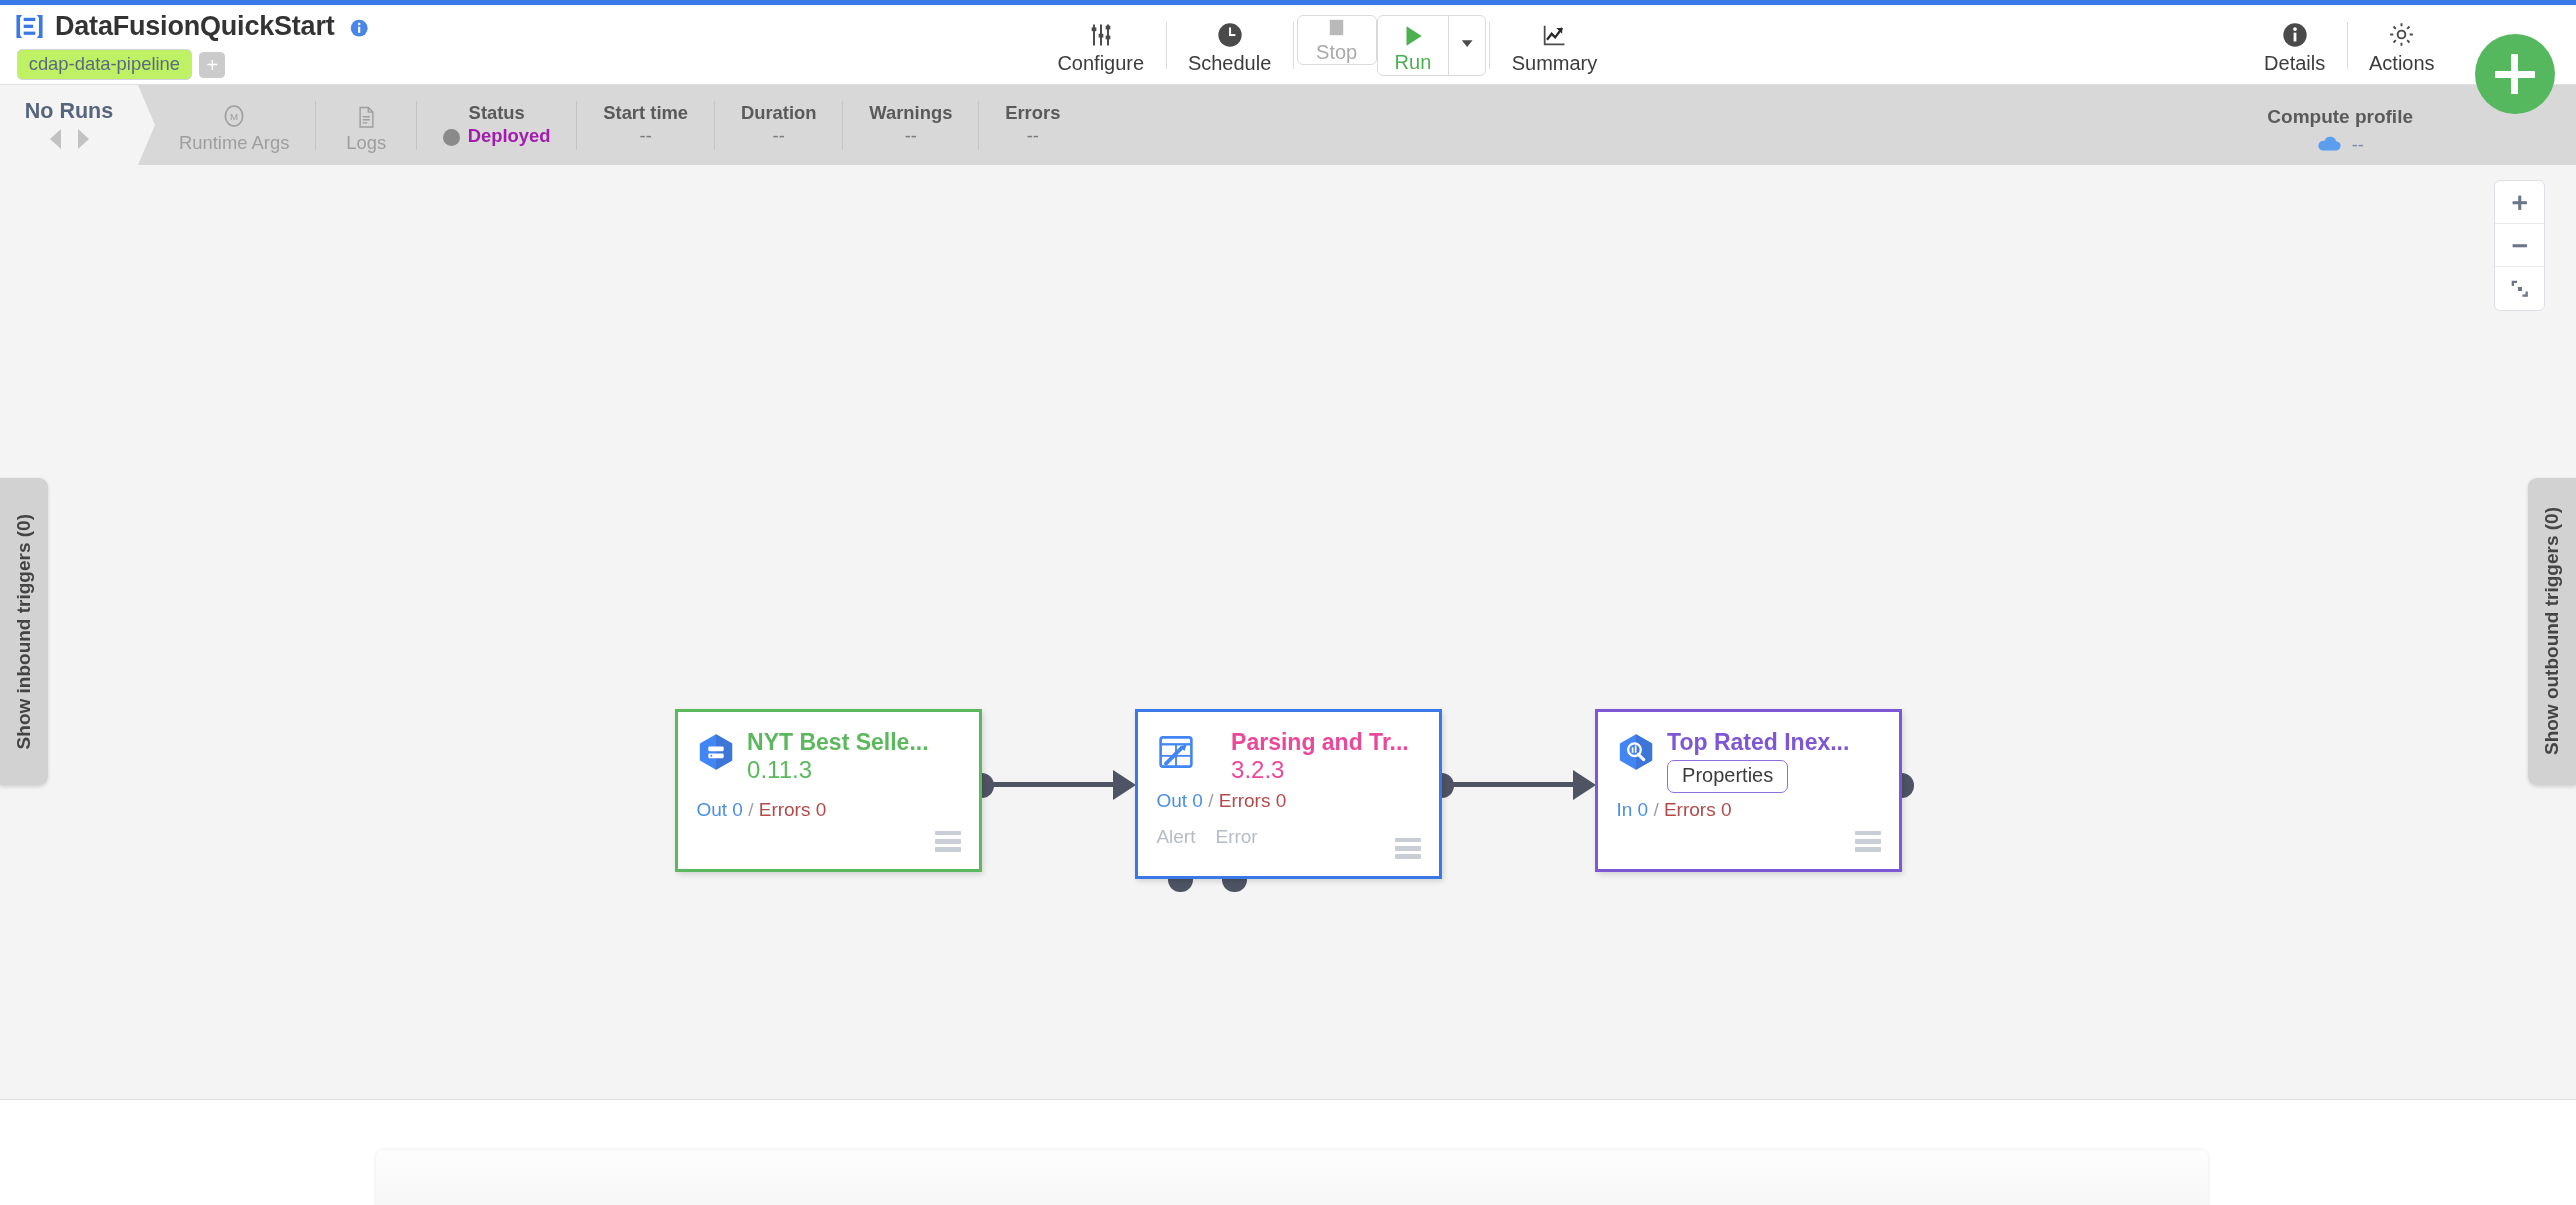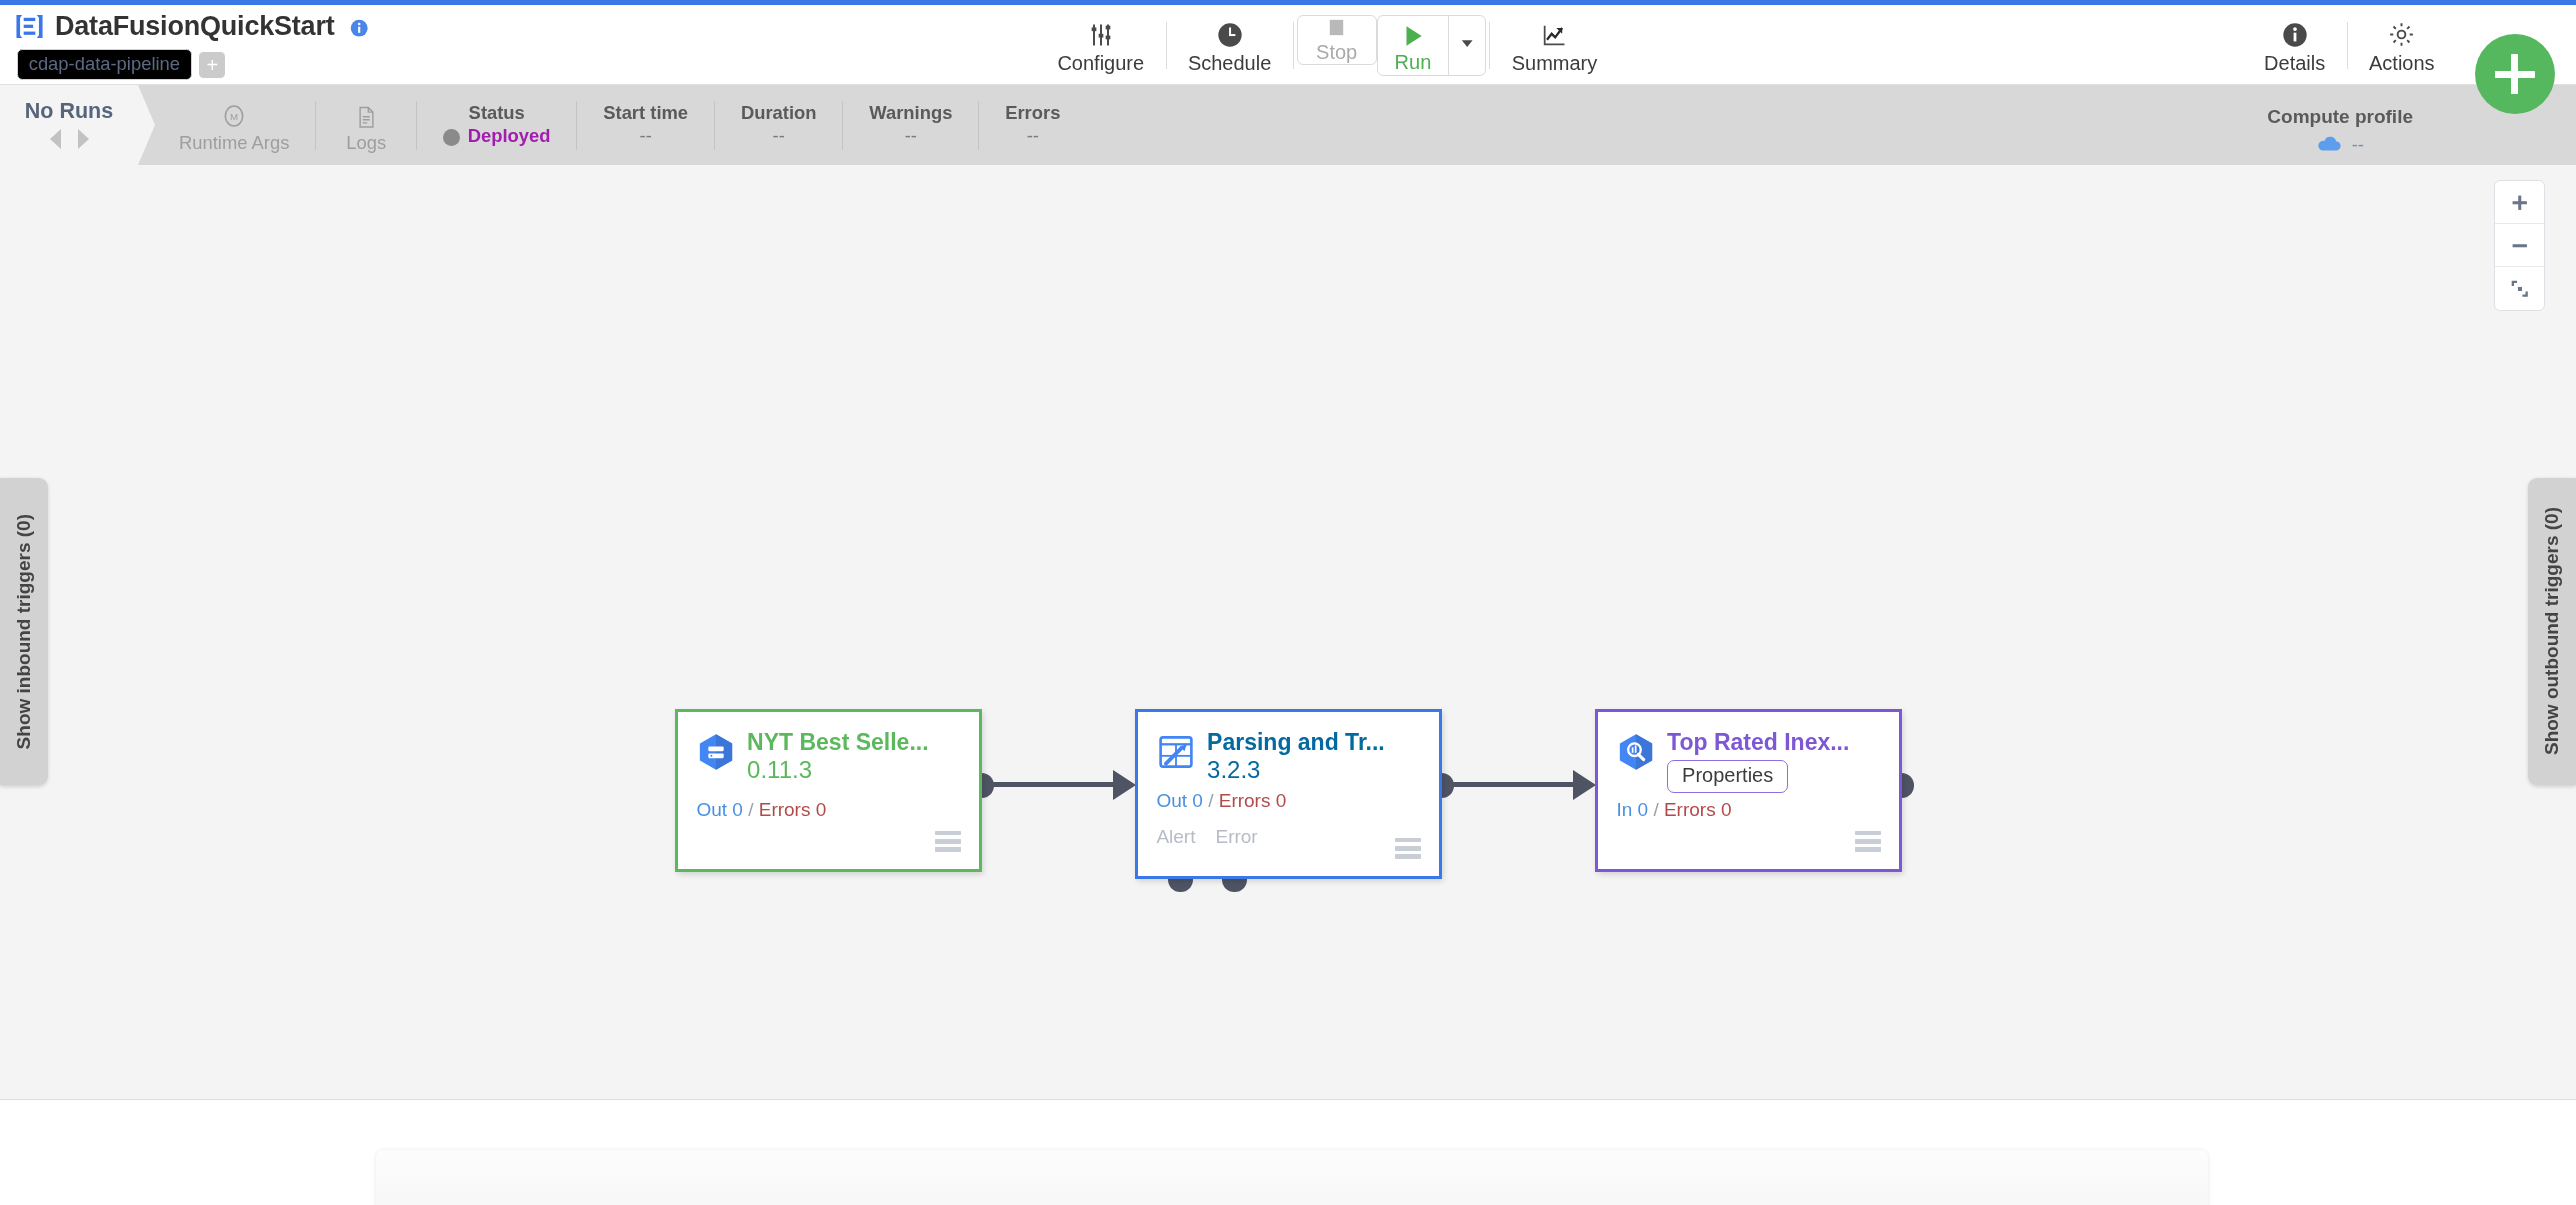--- a/index.html
+++ b/index.html
@@ -38,21 +38,21 @@
     width: 18.4px; height: 18.4px; flex: none; margin-left: 4.6px; margin-top: 3.1px;
   }
 
   .subbrand {
     position: absolute; left: 17px; top: 44px;
     display: flex; align-items: center; gap: 7.7px;
   }
   .pill-type {
     border: 0.8px solid #cfd3dc; border-radius: 5.4px;
     padding: 3.8px 10.7px 4.6px 10.7px;
-    font-size: 18.4px; color: #5c6a81; background: #000000;
+    font-size: 18.4px; color: #5c6a81; background: #bef264;
     white-space: nowrap; line-height: 1.1;
   }
   .pill-add {
     width: 26px; height: 26px; border-radius: 4.6px;
     background: #cbcbcb; color: #ffffff;
     display: flex; align-items: center; justify-content: center;
     font-size: 20px; line-height: 1; font-weight: 400;
   }
 
   
@@ -221,21 +221,21 @@
   .node.n3 { left: 1595px; top: 544px; border-color: #7e57d6; }
 
   .node-head { display: flex; align-items: flex-start; gap: 10.7px; padding: 18.4px 0 0 18.4px; }
   .node-ico { width: 40px; height: 40px; flex: none; margin-top: 1.5px; }
   .node-txt { display: flex; flex-direction: column; gap: 3.1px; min-width: 0; }
   .node-name {
     font-size: 23px; font-weight: 700; line-height: 1.05; white-space: nowrap;
   }
   .node-ver { font-size: 24px; line-height: 1; }
   .n1 .node-name, .n1 .node-ver { color: #5cb85c; }
-  .n2 .node-name, .n2 .node-ver { color: #0369a1; }
+  .n2 .node-name, .n2 .node-ver { color: #ec4899; margin-left: 24px; }
   .n3 .node-name { color: #7e57d6; }
 
   .props-btn {
     border: 1.5px solid #8f6fe0; border-radius: 7px;
     padding: 3.1px 14px 4.6px 14px; font-size: 20px; color: #3c3c3c;
     background: #fff; align-self: flex-start; margin-top: 2.3px; white-space: nowrap;
   }
 
   .node-metrics {
     position: absolute; left: 18.4px; bottom: 48px;

